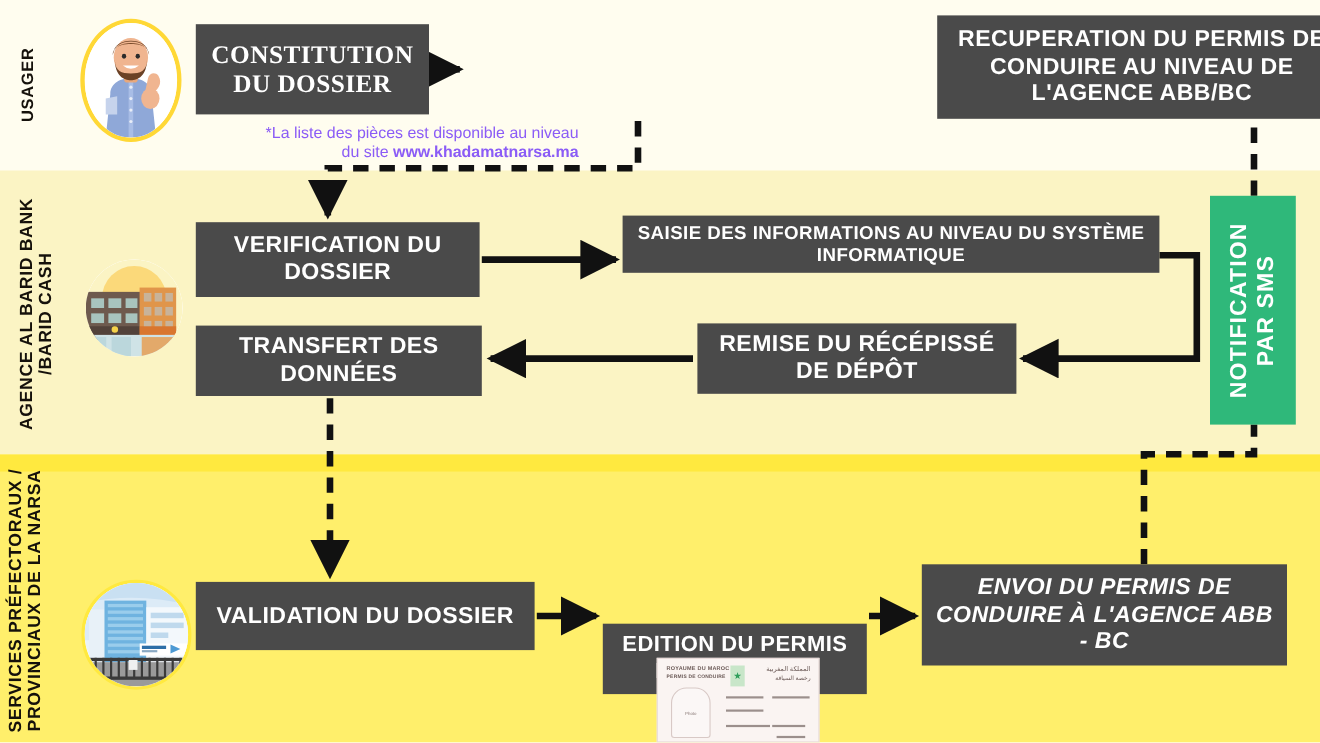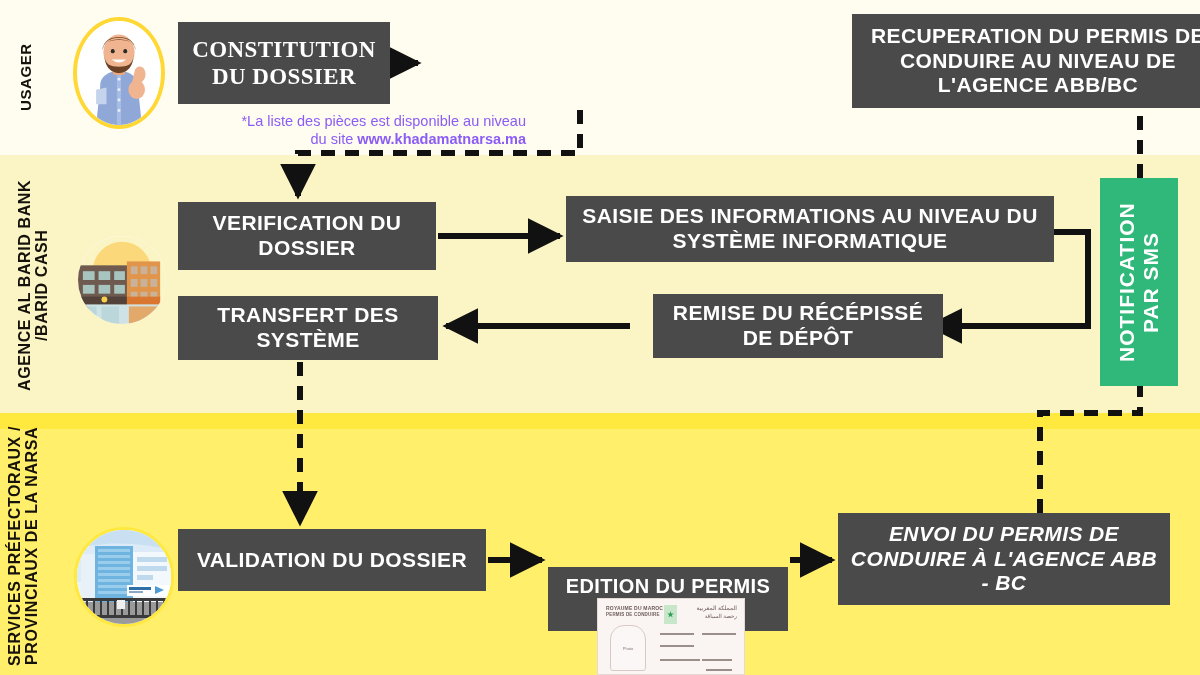--- a/index.html
+++ b/index.html
@@ -64,23 +64,23 @@
     writing-mode:vertical-rl;
     transform:rotate(180deg);
     line-height:1.15;
     letter-spacing:1px;
   }
 
   #b-constitution{left:178px;top:22px;width:212px;height:82px;font-size:23px;font-family:Liberation Serif, serif;}
   #b-depot{left:424px;top:18px;width:242px;height:90px;font-size:22px;}
   #b-recuperation{left:816px;top:14px;width:372px;height:94px;font-size:21px;margin-left:36px;}
   #b-verification{left:178px;top:202px;width:258px;height:68px;font-size:21px;}
-  #b-saisie{left:566px;top:196px;width:488px;height:66px;font-size:21px;}
+  #b-saisie{left:566px;top:196px;width:488px;height:52px;font-size:17px;}
   #b-transfert{left:178px;top:296px;width:260px;height:64px;font-size:21px;}
-  #b-remise{left:653px;top:294px;width:290px;height:64px;font-size:21px;}
+  #b-remise{left:634px;top:294px;width:290px;height:64px;font-size:21px;}
   #b-notification{left:1100px;top:178px;width:78px;height:208px;font-size:21px;}
   #b-validation{left:178px;top:529px;width:308px;height:62px;font-size:21px;}
   #b-edition{left:548px;top:527px;width:240px;height:64px;font-size:20px;margin-top:40px;}
   #b-envoi{left:838px;top:513px;width:332px;height:92px;font-size:21px;font-style:italic;}
 
   
   #footnote{
     position:absolute;left:186px;top:113px;width:340px;
     font-size:14.5px;color:#8b5cf6;line-height:1.24;text-align:right;
   }
@@ -281,21 +281,21 @@
 
     <g>
       <line x1="1140" y1="178" x2="1140" y2="110" stroke="#111" stroke-width="6" stroke-dasharray="14 10"></line>
     </g>
   </svg>
 
   <div class="box" id="b-constitution">CONSTITUTION DU DOSSIER</div>
   <div class="box" id="b-recuperation">RECUPERATION DU PERMIS DE CONDUIRE AU NIVEAU DE L'AGENCE ABB/BC</div>
   <div class="box" id="b-verification">VERIFICATION DU DOSSIER</div>
   <div class="box" id="b-saisie">SAISIE DES INFORMATIONS AU NIVEAU DU SYSTÈME INFORMATIQUE</div>
-  <div class="box" id="b-transfert">TRANSFERT DES SYSTÈME</div>
+  <div class="box" id="b-transfert">TRANSFERT DES DONNÉES</div>
   <div class="box" id="b-remise">REMISE DU RÉCÉPISSÉ DE DÉPÔT</div>
   <div class="box-green" id="b-notification">NOTIFICATION PAR SMS</div>
   <div class="box" id="b-validation">VALIDATION DU DOSSIER</div>
   <div class="box" id="b-edition">EDITION DU PERMIS DE CONDUIRE</div>
   <div class="box" id="b-envoi">ENVOI DU PERMIS DE CONDUIRE À L'AGENCE ABB - BC</div>
 
   <div id="footnote">
     <span>*La liste des pièces est disponible au niveau</span><br>
     <span>du site </span><b>www.khadamatnarsa.ma</b>
   </div>

